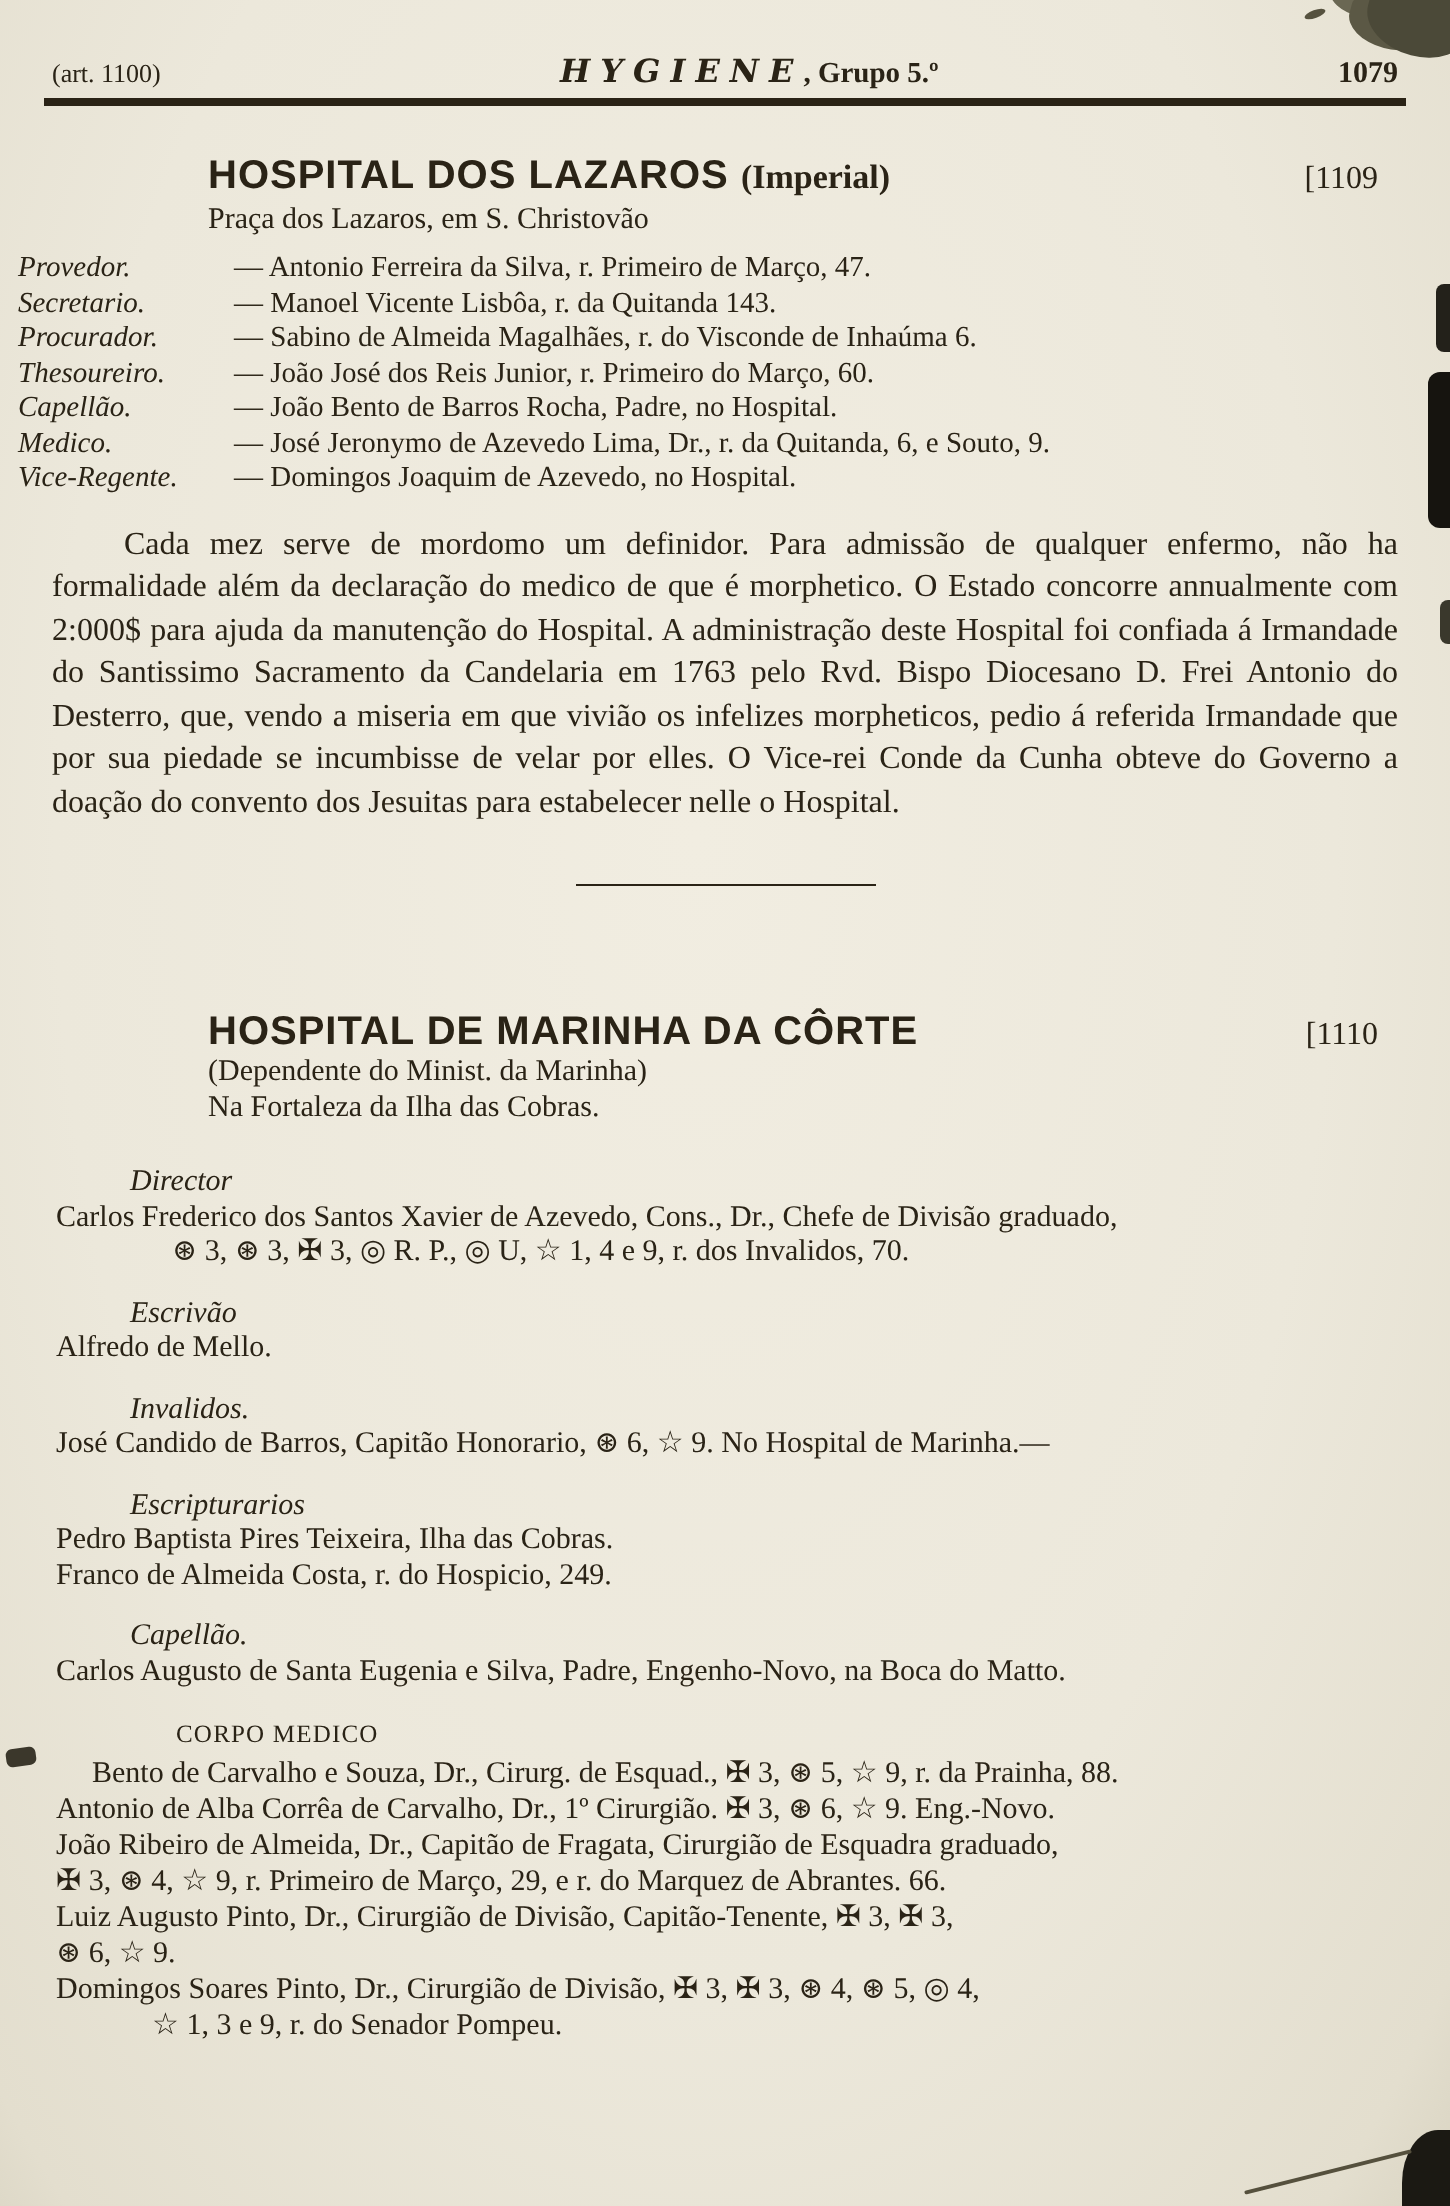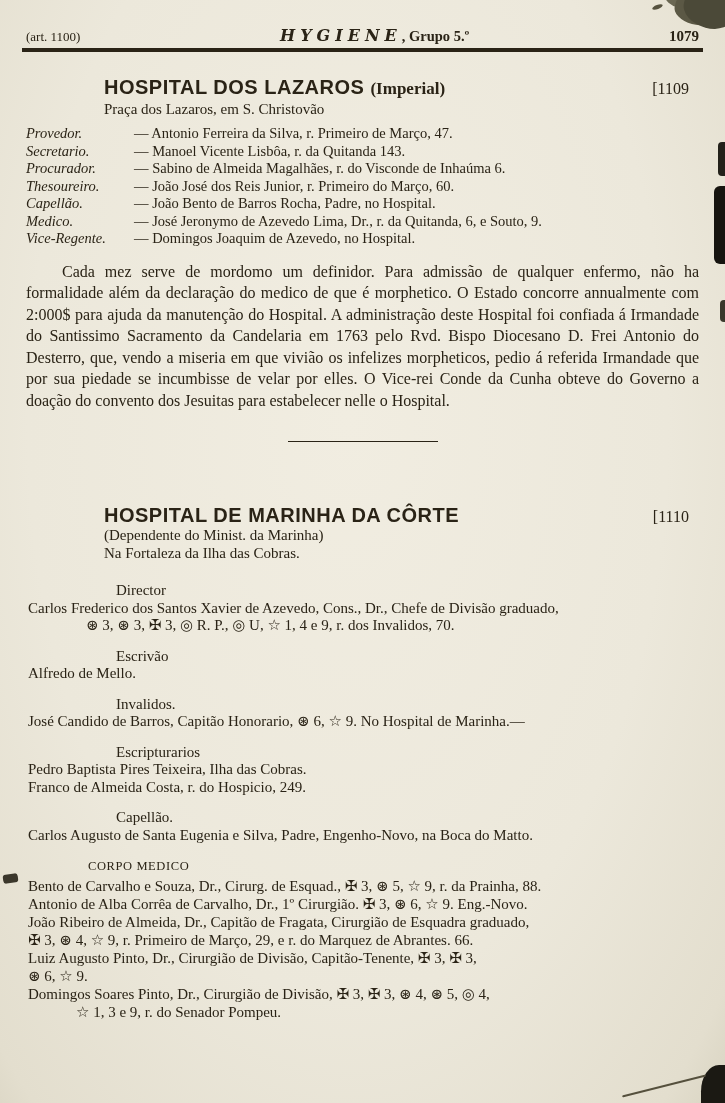--- a/index.html
+++ b/index.html
@@ -21,31 +21,31 @@
   .hdr .journal .rest{font-size:14.5px;}
   .hdr .pageno{font-weight:bold;font-size:15px;}
   .double-rule{margin:3px 22px 0 22px;height:3px;border-top:3px solid #2a2316;border-bottom:1px solid #2a2316;}
   
   .title-row{display:flex;justify-content:space-between;align-items:baseline;padding:0 36px 0 104px;}
   .sec-title{font-family:"Liberation Sans","DejaVu Sans",sans-serif;font-weight:bold;font-size:20px;letter-spacing:.5px;white-space:nowrap;}
   .sec-title .suffix{font-family:"Liberation Serif",serif;font-weight:bold;font-size:17px;letter-spacing:0;}
   .ref{font-size:16px;}
   .address{padding-left:104px;font-size:15px;margin-top:2px;}
   
-  .officials{margin-top:7px;padding:0 26px;font-size:14.5px;line-height:17.5px;}
+  .officials{margin-top:7px;padding:0 9px;font-size:14.5px;line-height:17.5px;}
   .official-row{display:flex;}
   .official-row .role{font-style:italic;width:108px;flex:none;}
   .official-row .info{flex:1;}
   
   .para{margin-top:13px;padding:0 26px;text-align:justify;text-indent:36px;font-size:16px;line-height:21.5px;}
   .sep{width:150px;border-top:1.5px solid #2a2316;margin:30px auto 0 auto;}
   
   .sec2{margin-top:62px;}
   .loc{padding-left:104px;font-size:15px;line-height:17.5px;}
-  .role-head{font-size:15px;padding-left:116px;margin-top:13px;line-height:17.5px;}
+  .role-head{font-style:italic;font-size:15px;padding-left:65px;margin-top:13px;line-height:17.5px;}
   .line{padding:0 24px 0 28px;font-size:15px;line-height:17.5px;}
   .line:empty{display:none;}
   .ind86{padding-left:86px;}
   .ind96{}
   .ind62{}
   .ind76{padding-left:76px;}
   .corpo-head{padding-left:88px;font-size:12.5px;letter-spacing:.6px;margin-top:14px;line-height:16px;}
   .entry{font-size:15px;line-height:18px;}
   .entry .line{line-height:18px;}
   
@@ -134,21 +134,21 @@
 
     <div class="role-head">Escripturarios</div>
     <div class="line">Pedro Baptista Pires Teixeira, Ilha das Cobras.</div>
     <div class="line">Franco de Almeida Costa, r. do Hospicio, 249.</div>
 
     <div class="role-head">Capellão.</div>
     <div class="line">Carlos Augusto de Santa Eugenia e Silva, Padre, Engenho-Novo, na Boca do Matto.</div>
 
     <div class="corpo-head">CORPO MEDICO</div>
 
-    <div class="entry" style="margin-top:3px;">
+    <div class="entry" style="margin-top:3px;margin-left:18px;">
       <div class="line">Bento de Carvalho e Souza, Dr., Cirurg. de Esquad., ✠ 3, ⊛ 5, ☆ 9, r. da Prainha, 88.</div>
 
     </div>
     <div class="entry">
       <div class="line">Antonio de Alba Corrêa de Carvalho, Dr., 1º Cirurgião. ✠ 3, ⊛ 6, ☆ 9. Eng.-Novo.</div>
 
     </div>
     <div class="entry">
       <div class="line">João Ribeiro de Almeida, Dr., Capitão de Fragata, Cirurgião de Esquadra graduado,</div>
       <div class="line ind96">✠ 3, ⊛ 4, ☆ 9, r. Primeiro de Março, 29, e r. do Marquez de Abrantes. 66.</div>

